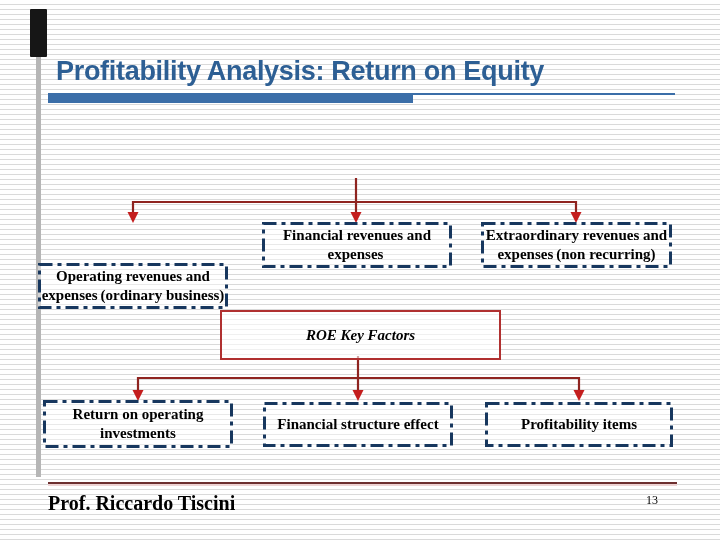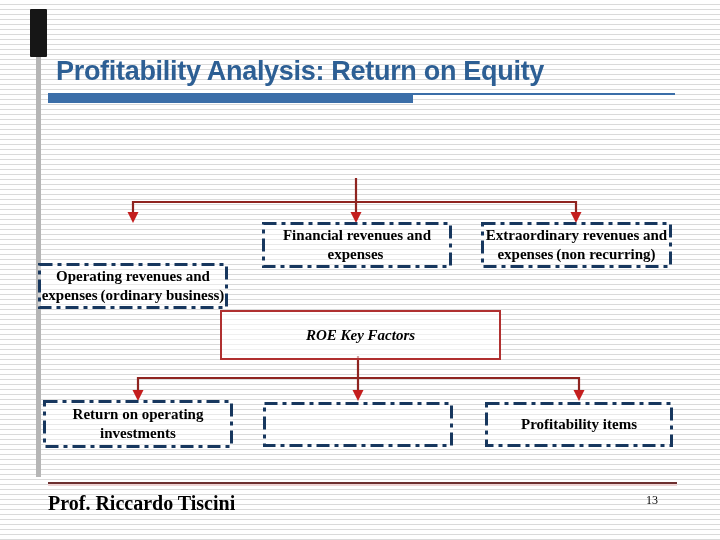--- a/index.html
+++ b/index.html
@@ -115,20 +115,21 @@
       <rect x="1.5" y="1.5" width="187" height="45" fill="none" stroke="#17375e" stroke-width="3" stroke-dasharray="13 5 4 5"></rect>
     </svg>
     <div class="txt">Return on operating</div>
     <div class="txt">investments</div>
   </div>
 
   <div class="box dashbox r2b2">
     <svg width="190" height="45">
       <rect x="1.5" y="1.5" width="187" height="42" fill="none" stroke="#17375e" stroke-width="3" stroke-dasharray="13 5 4 5"></rect>
     </svg>
+    <div class="txt">Financial structure effect</div>
     <div class="txt"></div>
   </div>
 
   <div class="box dashbox r2b3">
     <svg width="188" height="45">
       <rect x="1.5" y="1.5" width="185" height="42" fill="none" stroke="#17375e" stroke-width="3" stroke-dasharray="13 5 4 5"></rect>
     </svg>
     <div class="txt">Profitability items</div>
     <div class="txt"></div>
   </div>

